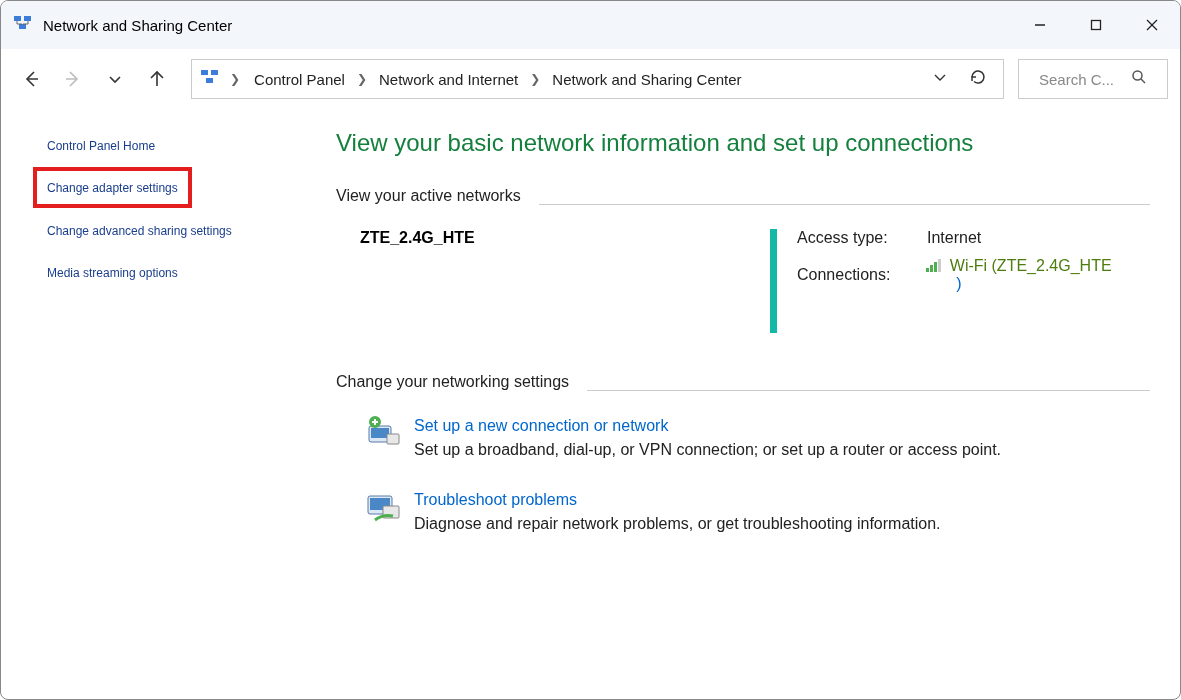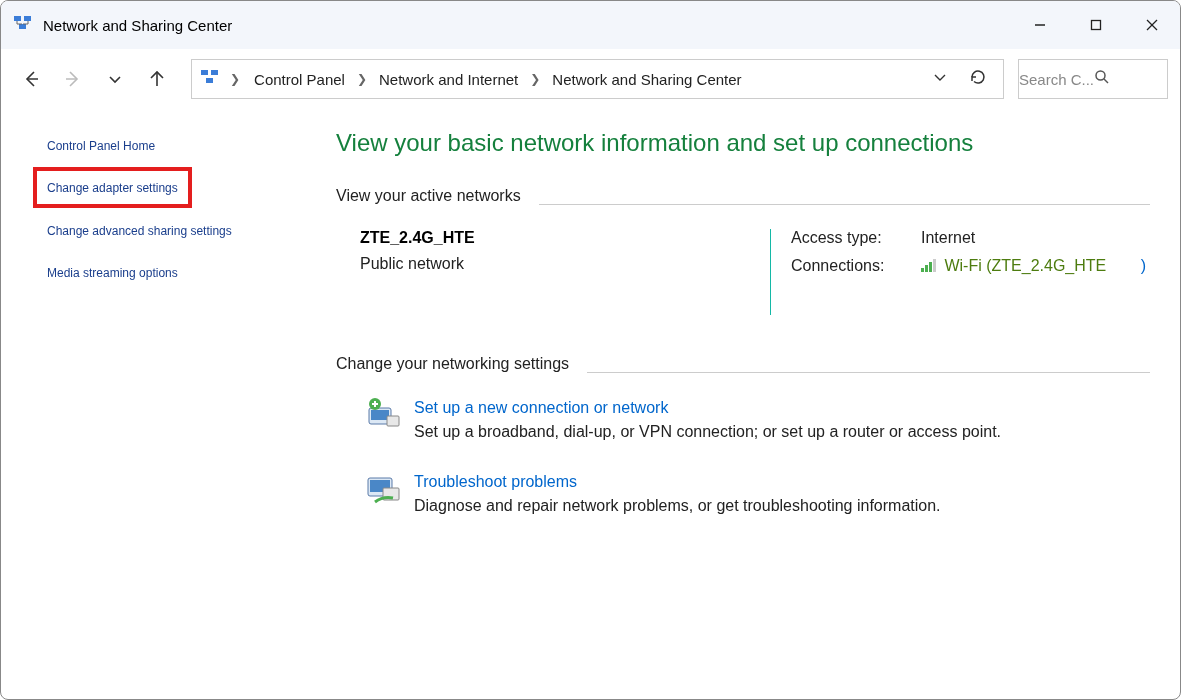--- a/index.html
+++ b/index.html
@@ -11,37 +11,37 @@
   .titlebar-btn { width: 56px; height: 100%; display: flex; align-items: center; justify-content: center; cursor: default; }
   .navbar { height: 60px; display: flex; align-items: center; padding: 0 12px; gap: 6px; }
   .nav-arrow { width: 36px; height: 36px; display: flex; align-items: center; justify-content: center; color: #555; }
   .nav-arrow.disabled { color: #bbb; }
   .addressbar { flex: 1; height: 40px; border: 1px solid #ccc; display: flex; align-items: center; padding: 0 8px; gap: 4px; margin-left: 10px; }
   .breadcrumb { display: flex; align-items: center; gap: 2px; flex: 1; font-size: 15px; color: #222; }
   .bc-sep { color: #666; font-size: 12px; padding: 0 6px; }
   .bc-item { padding: 4px 4px; }
   .addr-chevron { color: #555; padding: 0 10px; }
   .refresh-btn { padding: 0 8px; color: #333; }
-  .searchbox { width: 150px; height: 40px; border: 1px solid #ccc; display: flex; align-items: center; padding: 0 0; margin-left: 8px; }
+  .searchbox { width: 150px; height: 40px; border: 1px solid #ccc; display: flex; align-items: center; padding: 0 20px; margin-left: 8px; justify-content: space-between; }
   .searchbox-text { color: #888; font-size: 15px; white-space: nowrap; overflow: hidden; text-overflow: ellipsis; max-width: 90px; }
   .content { display: flex; height: calc(100% - 108px); }
   .sidebar { width: 300px; padding: 28px 20px 20px 46px; }
   .sidebar-link { display: block; color: #1a3e8c; font-size: 12px; margin-bottom: 22px; cursor: pointer; line-height: 1.6; }
   .highlight-box { border: 4px solid #e41e1e; padding: 8px 10px 6px 10px; margin: -12px 20px 14px -14px; display: inline-block; }
   .highlight-box .sidebar-link { margin-bottom: 0; }
   .main { flex: 1; padding: 20px 30px 20px 35px; }
   .main-title { color: #15803d; font-size: 24px; font-weight: 400; margin-bottom: 30px; }
   .section-header { display: flex; align-items: flex-end; gap: 18px; margin-bottom: 24px; }
   .section-header span.label { font-size: 16px; color: #222; white-space: nowrap; }
   .section-header .rule { flex: 1; height: 1px; background: #ccc; }
   .network-row { display: flex; gap: 30px; margin-bottom: 40px; padding-left: 24px; }
   .network-left { flex: 0 0 380px; }
   .network-name { font-weight: 700; font-size: 16px; margin-bottom: 8px; }
   .network-type { font-size: 16px; color: #222; }
-  .network-right { flex: 1; border-left: 1px solid #14b8a6; padding-left: 20px; padding-bottom: 30px; }
+  .network-right { flex: 1; border-left: 7px solid #14b8a6; padding-left: 20px; padding-bottom: 30px; }
   .kv-row { display: flex; gap: 20px; margin-bottom: 10px; font-size: 16px; align-items: center; }
   .kv-label { width: 110px; color: #222; }
   .kv-value { color: #222; }
   .link-blue { color: #4d7c0f; cursor: pointer; }
   .conn-paren { color: #0066cc; margin-left: 30px;}
   .action-item { display: flex; gap: 10px; padding-left: 28px; margin-bottom: 30px; }
   .action-icon { width: 40px; height: 40px; flex-shrink: 0; display: flex; align-items: center; justify-content: center; }
   .action-text { padding-top: 2px; }
   .action-title { color: #0066cc; font-size: 16px; cursor: pointer; margin-bottom: 6px; }
   .action-desc { font-size: 16px; color: #222; }
@@ -155,21 +155,20 @@
     <h1 class="main-title">View your basic network information and set up connections</h1>
 
     <div class="section-header">
       <span class="label">View your active networks</span>
       <div class="rule"></div>
     </div>
 
     <div class="network-row">
       <div class="network-left">
         <div class="network-name">ZTE_2.4G_HTE</div>
-        <div class="network-type">Public network</div>
       </div>
       <div class="network-right">
         <div class="kv-row">
           <span class="kv-label">Access type:</span>
           <span class="kv-value">Internet</span>
         </div>
         <div class="kv-row">
           <span class="kv-label">Connections:</span>
           <span class="kv-value">
             <span class="signal-bars">

